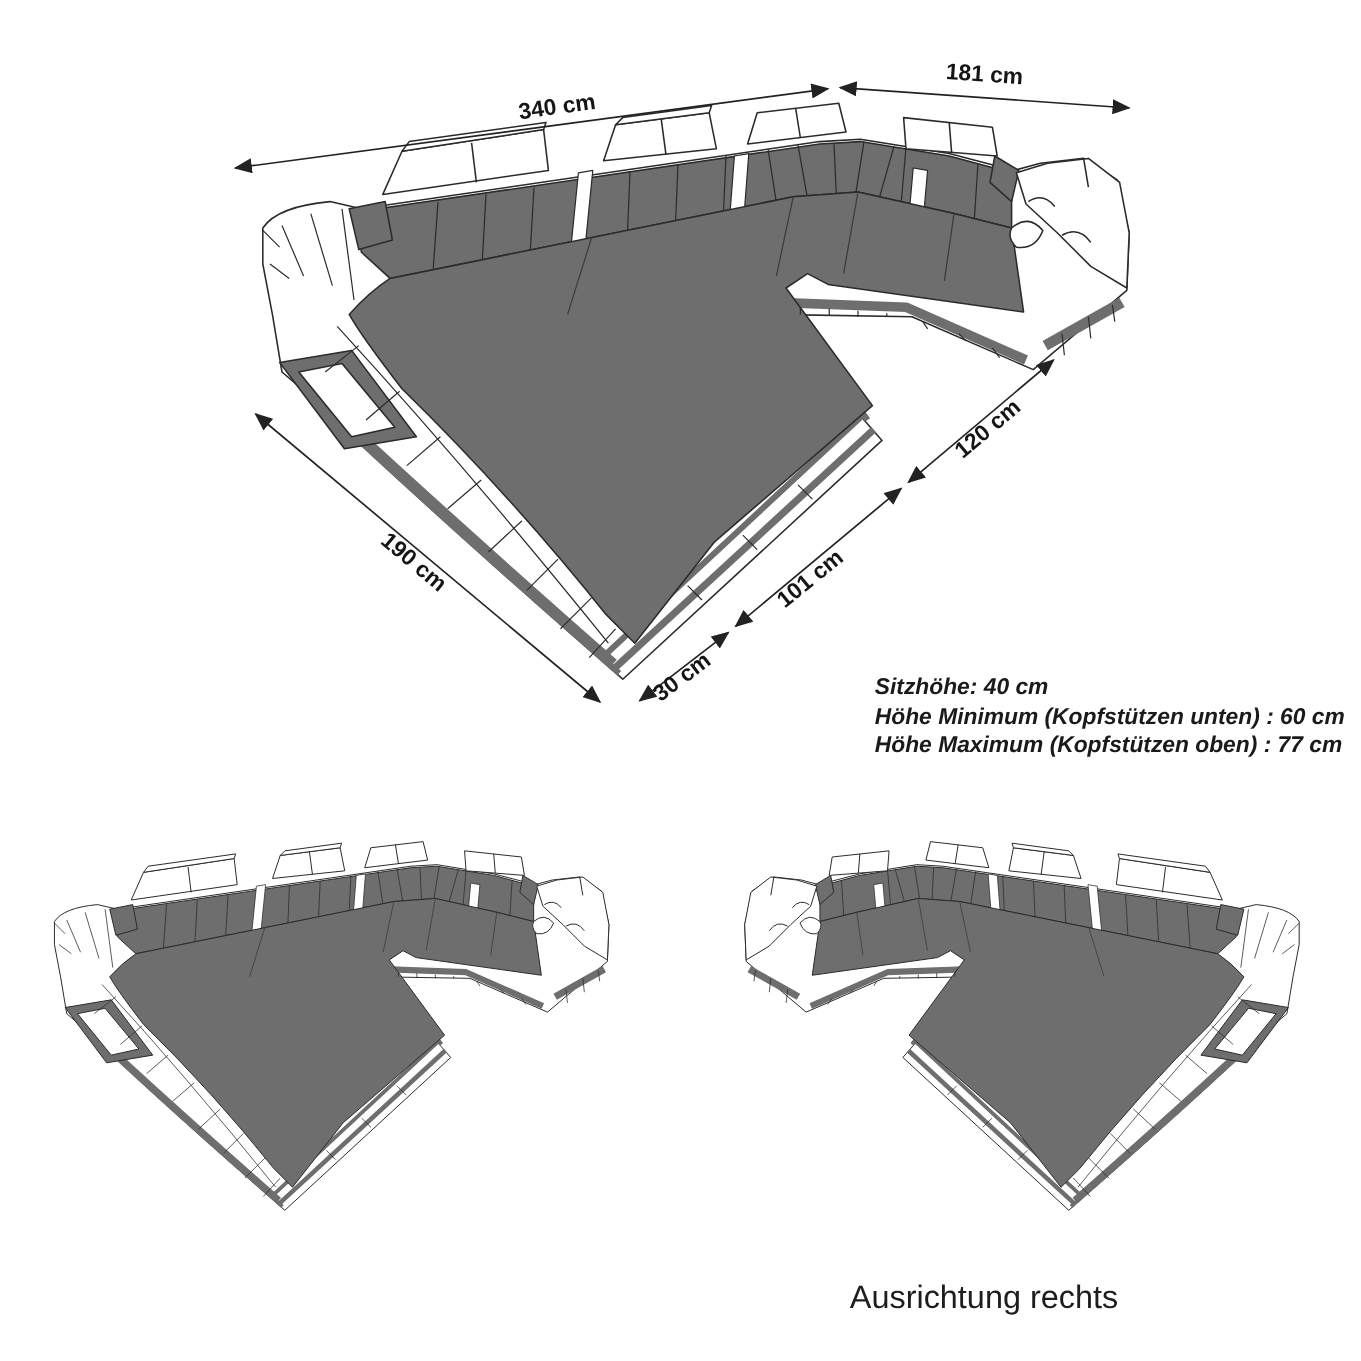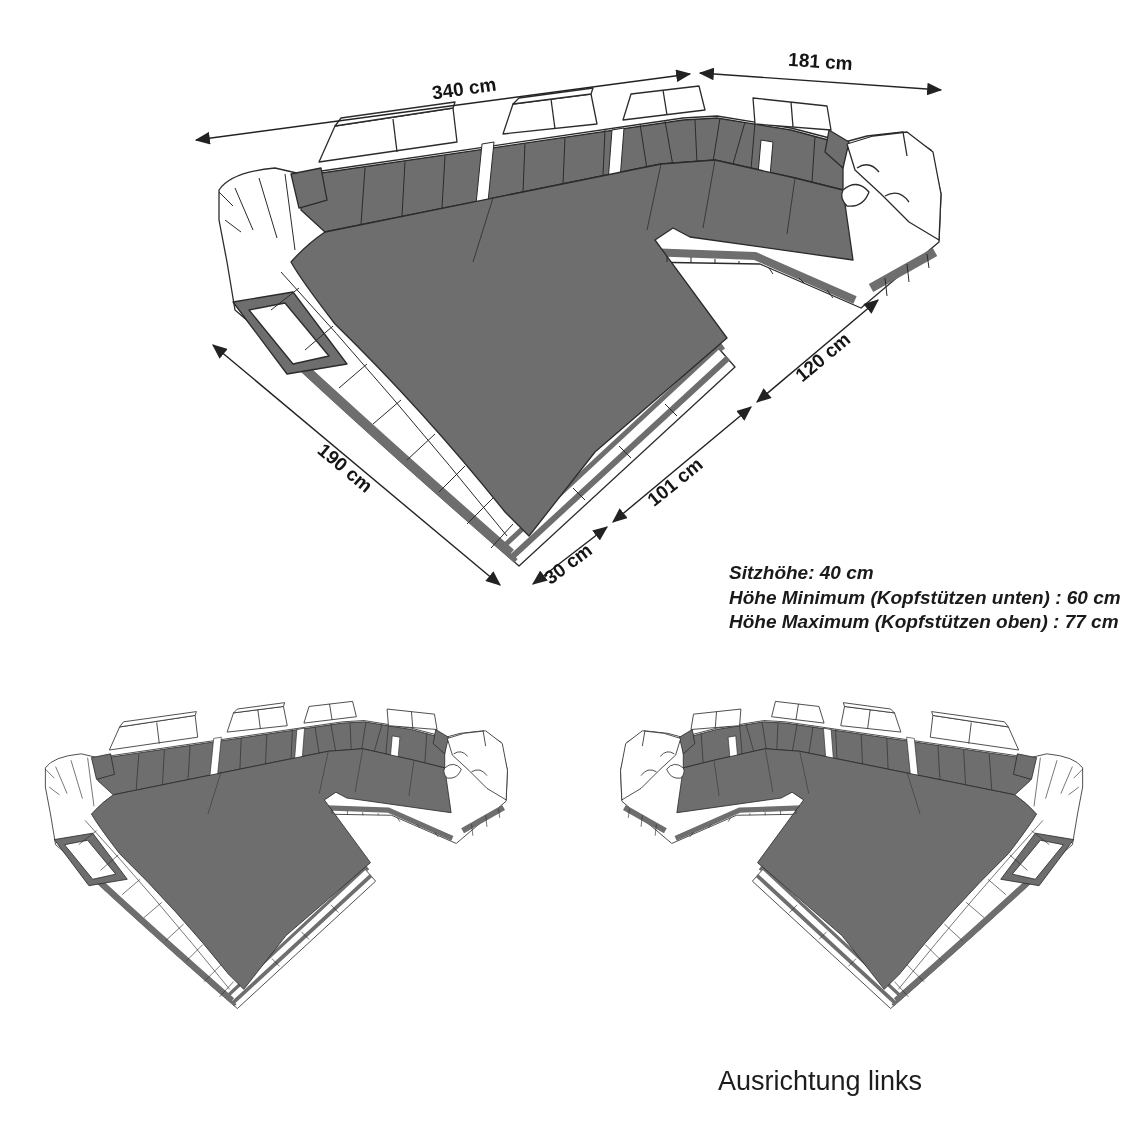--- a/index.html
+++ b/index.html
@@ -173,14 +173,14 @@
     <text class="dim" text-anchor="middle" transform="translate(679,487) rotate(-39)">101 cm</text>
     <text class="dim" text-anchor="middle" transform="translate(827,362) rotate(-40)">120 cm</text>
   </svg>
 
   <div class="specs">
     <div>Sitzhöhe: 40 cm</div>
     <div>Höhe Minimum (Kopfstützen unten) : 60 cm</div>
     <div>Höhe Maximum (Kopfstützen oben) : 77 cm</div>
   </div>
 
-  <div class="caption caption-right">Ausrichtung links</div>
+  <div class="caption caption-right">Ausrichtung rechts</div>
 </div>
 
 </body></html>

